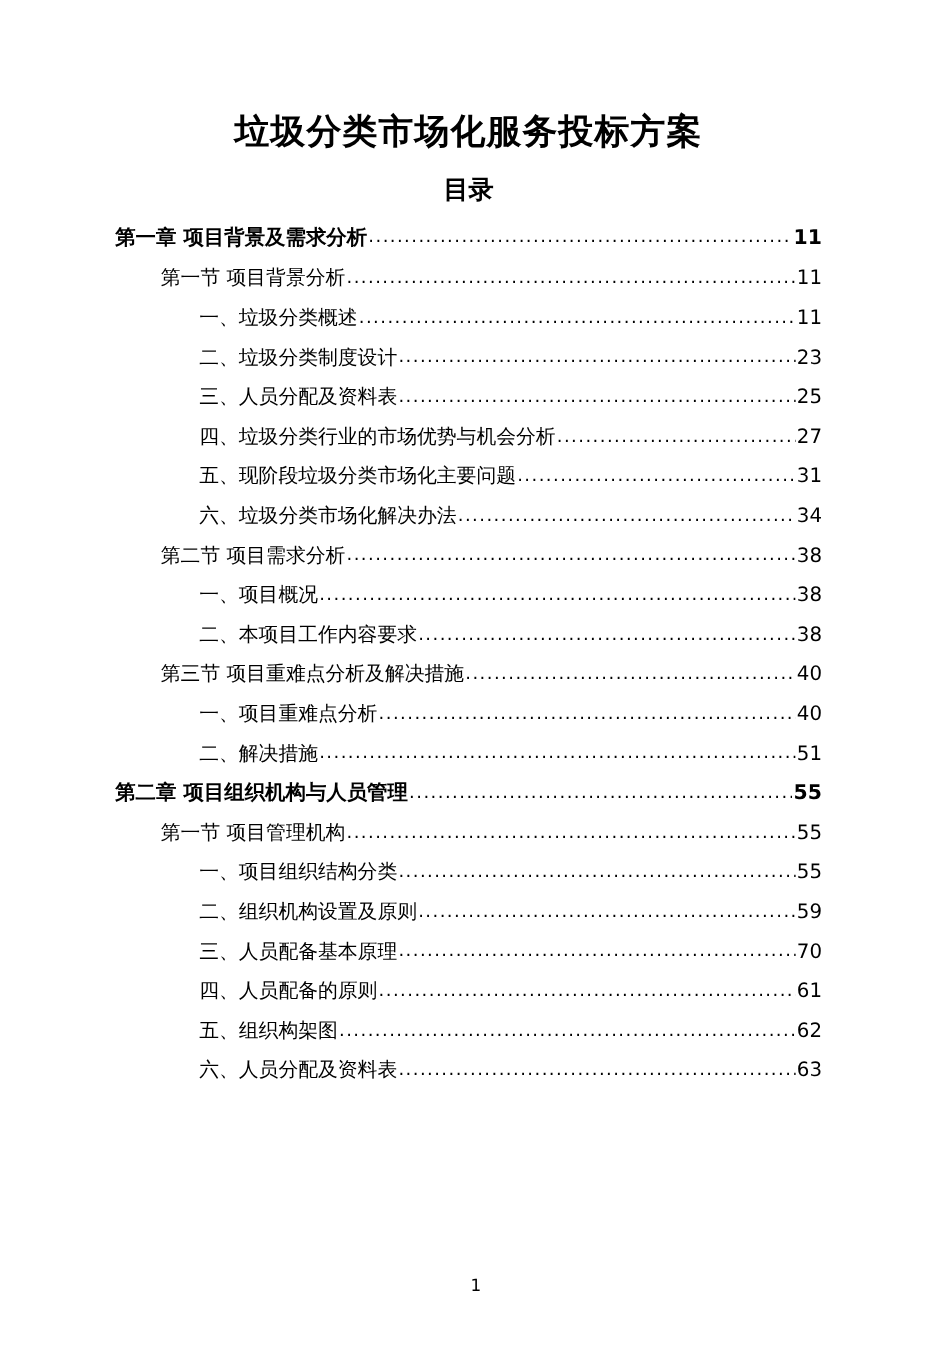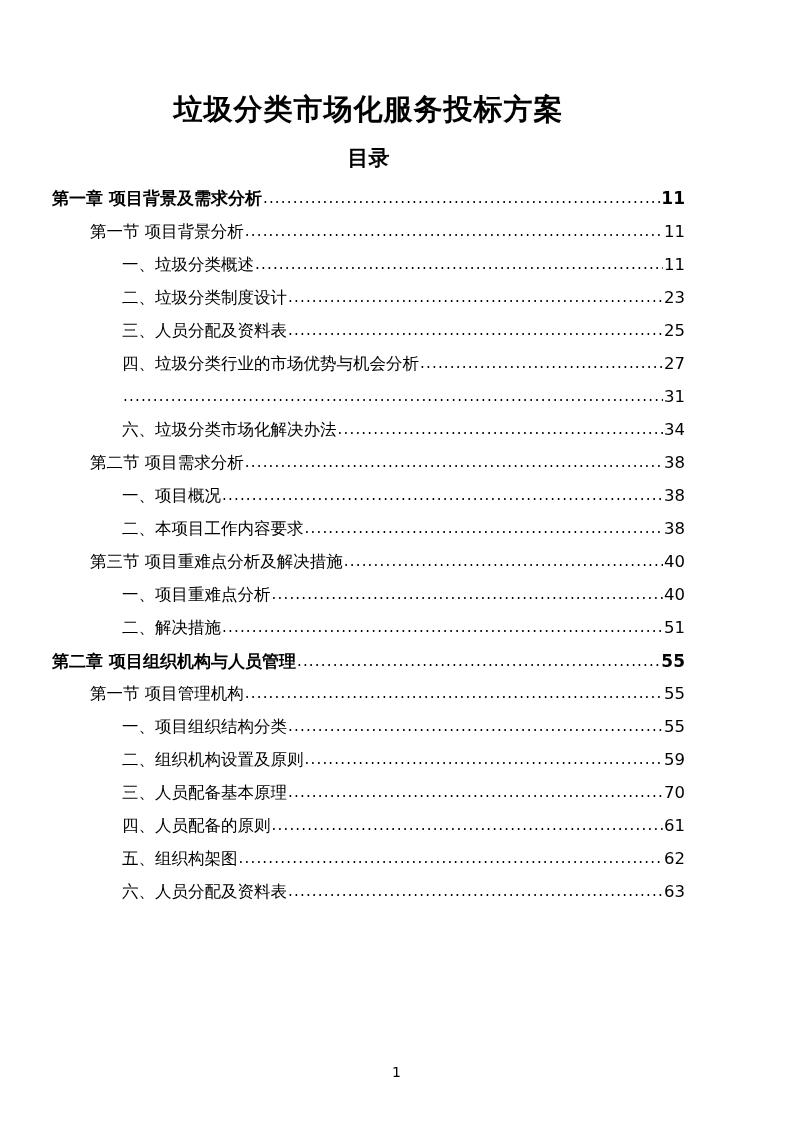--- a/index.html
+++ b/index.html
@@ -12,21 +12,21 @@
     height: 1122px;
     font-family: "DejaVu Sans", "Liberation Sans", sans-serif;
     color: #000000;
     position: relative;
     overflow: hidden;
   }
   .page {
     width: 793px;
     height: 1122px;
     box-sizing: border-box;
-    padding: 72px 108px 40px 52px;
+    padding: 72px 108px 40px 96px;
     position: relative;
   }
   .doc-title {
     text-align: center;
     font-size: 29px;
     font-weight: bold;
     letter-spacing: 1px;
     margin-top: 18px;
     margin-bottom: 14px;
     font-family: "DejaVu Serif", "Liberation Serif", serif;
@@ -124,20 +124,21 @@
         <span class="label">三、人员分配及资料表</span>
         <span class="leader">.......................................................................................................................</span>
         <span class="page-num">25</span>
       </div>
       <div class="toc-entry level-3">
         <span class="label">四、垃圾分类行业的市场优势与机会分析</span>
         <span class="leader">.......................................................................................................................</span>
         <span class="page-num">27</span>
       </div>
       <div class="toc-entry level-3">
+        <span class="label">五、现阶段垃圾分类市场化主要问题</span>
         <span class="leader">.......................................................................................................................</span>
         <span class="page-num">31</span>
       </div>
       <div class="toc-entry level-3">
         <span class="label">六、垃圾分类市场化解决办法</span>
         <span class="leader">.......................................................................................................................</span>
         <span class="page-num">34</span>
       </div>
       <div class="toc-entry level-2">
         <span class="label">第二节  项目需求分析</span>

